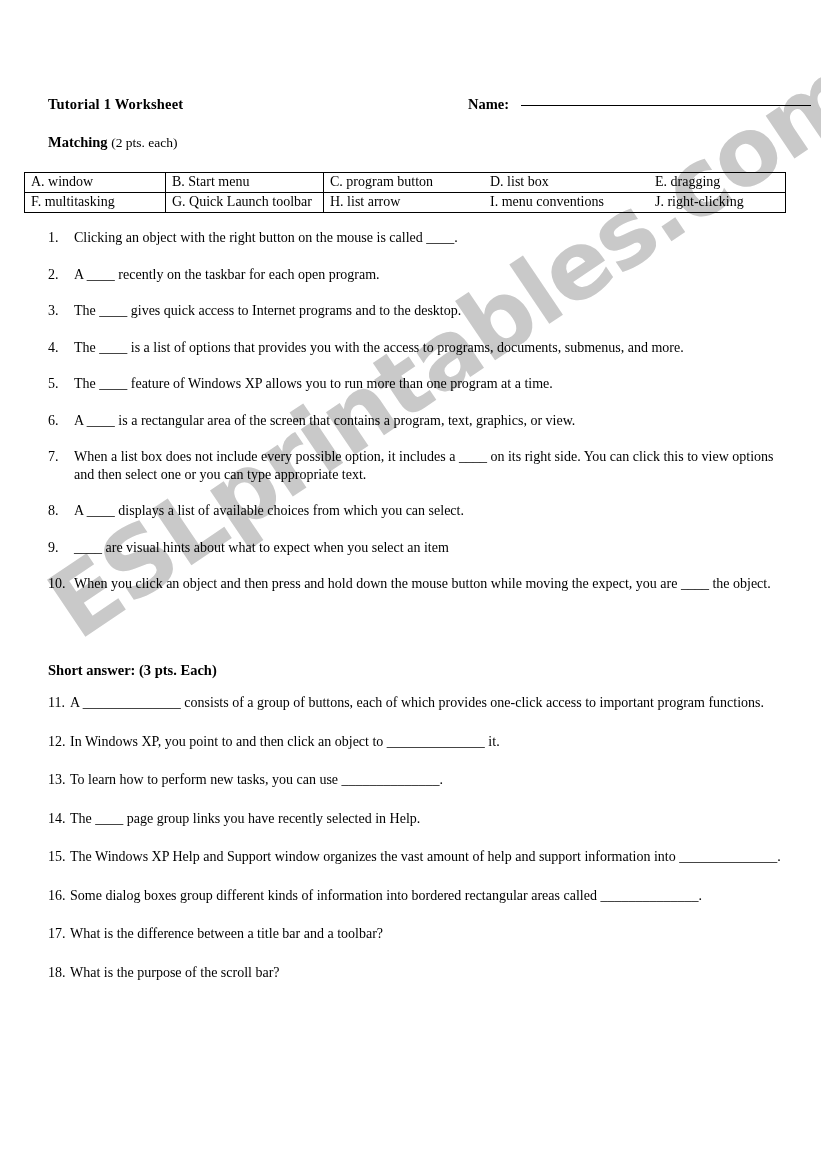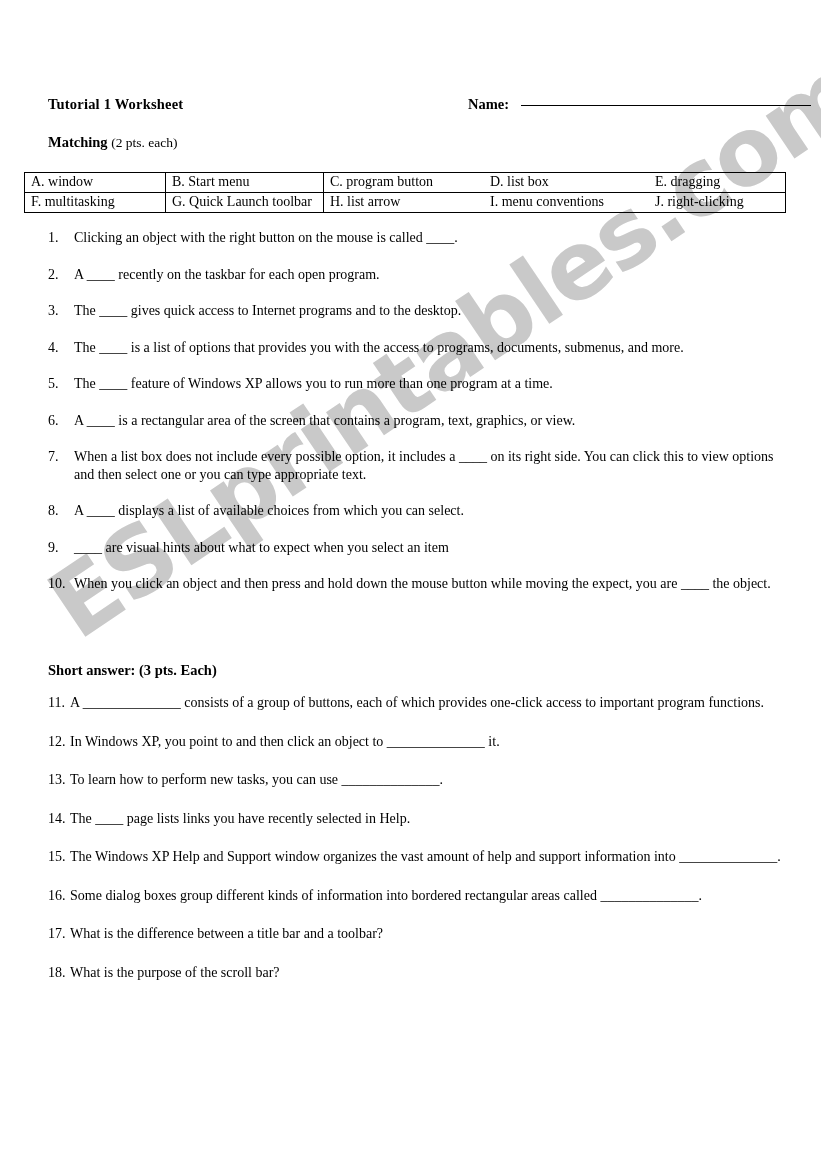--- a/index.html
+++ b/index.html
@@ -217,21 +217,21 @@
         <div class="qitem"><span class="qnum">9.</span><span>____ are visual hints about what to expect when you select an item</span></div>
         <div class="qitem"><span class="qnum">10.</span><span>When you click an object and then press and hold down the mouse button while moving the expect, you are ____ the object.</span></div>
       </div>
 
     <div class="section-short">Short answer: (3 pts. Each)</div>
 
     <div class="qlist" id="short-list">
         <div class="qitem"><span class="qnum">11.</span><span>A ______________ consists of a group of buttons, each of which provides one-click access to important program functions.</span></div>
         <div class="qitem"><span class="qnum">12.</span><span>In Windows XP, you point to and then click an object to ______________ it.</span></div>
         <div class="qitem"><span class="qnum">13.</span><span>To learn how to perform new tasks, you can use ______________.</span></div>
-        <div class="qitem"><span class="qnum">14.</span><span>The ____ page lists links you have recently selected in Help.</span></div>
+        <div class="qitem"><span class="qnum">14.</span><span>The ____ page group links you have recently selected in Help.</span></div>
         <div class="qitem"><span class="qnum">15.</span><span>The Windows XP Help and Support window organizes the vast amount of help and support information into ______________.</span></div>
         <div class="qitem"><span class="qnum">16.</span><span>Some dialog boxes group different kinds of information into bordered rectangular areas called ______________.</span></div>
         <div class="qitem"><span class="qnum">17.</span><span>What is the difference between a title bar and a toolbar?</span></div>
         <div class="qitem"><span class="qnum">18.</span><span>What is the purpose of the scroll bar?</span></div>
       </div>
 
   </div>
 </div>
 
 </body></html>

